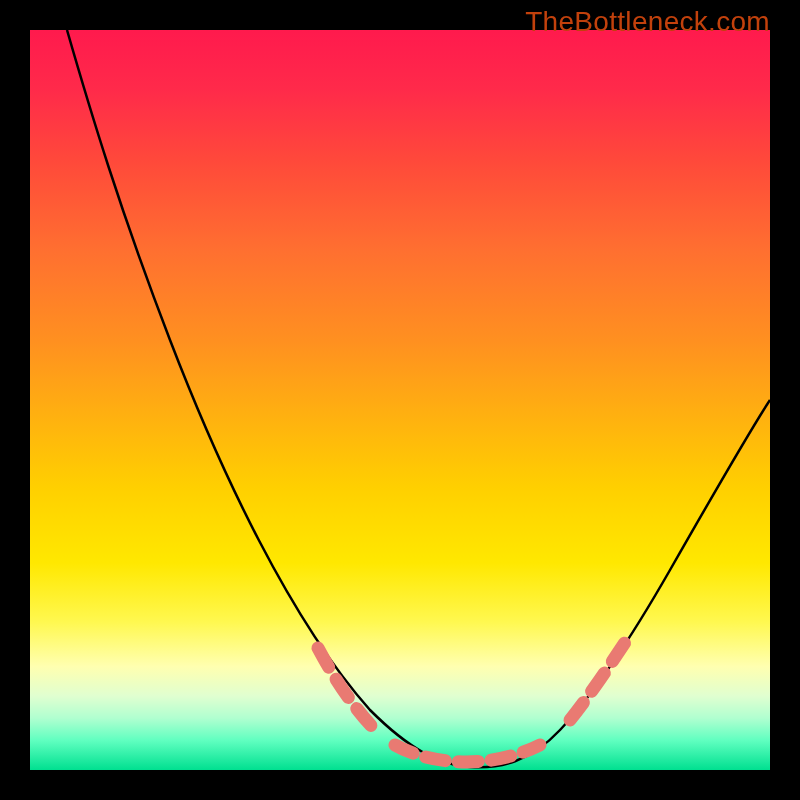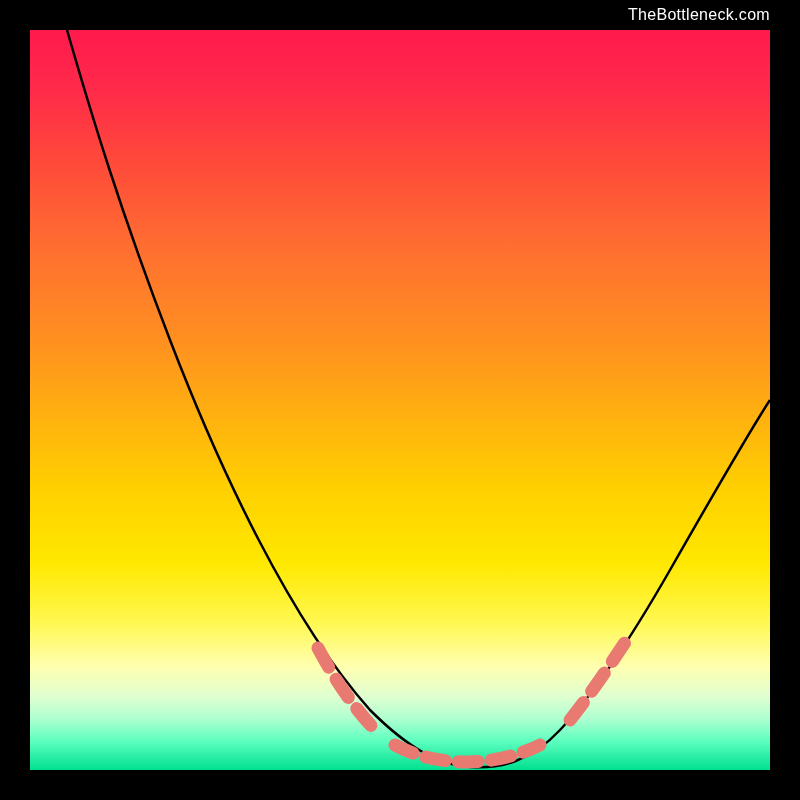--- a/index.html
+++ b/index.html
@@ -37,22 +37,22 @@
       #e0ffd0 90%,
       #b0ffd0 93%,
       #60ffc0 96%,
       #00e090 100%
     );
   }
   .watermark {
     position: absolute;
     top: 6px;
     right: 30px;
-    color: #ffffff;
-    font-size: 16px;
+    color: #c2410c;
+    font-size: 28px;
     font-weight: 500;
     letter-spacing: 0.3px;
     z-index: 10;
   }
   svg.curve {
     position: absolute;
     left: 0;
     top: 0;
     width: 740px;
     height: 740px;

